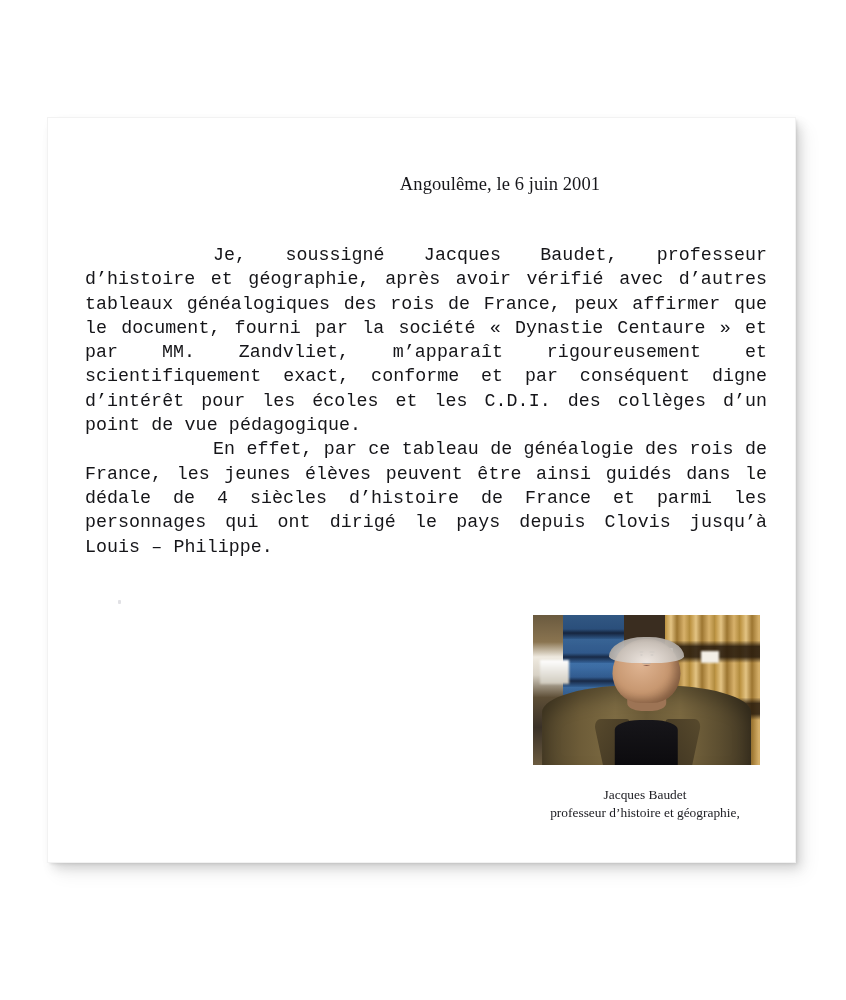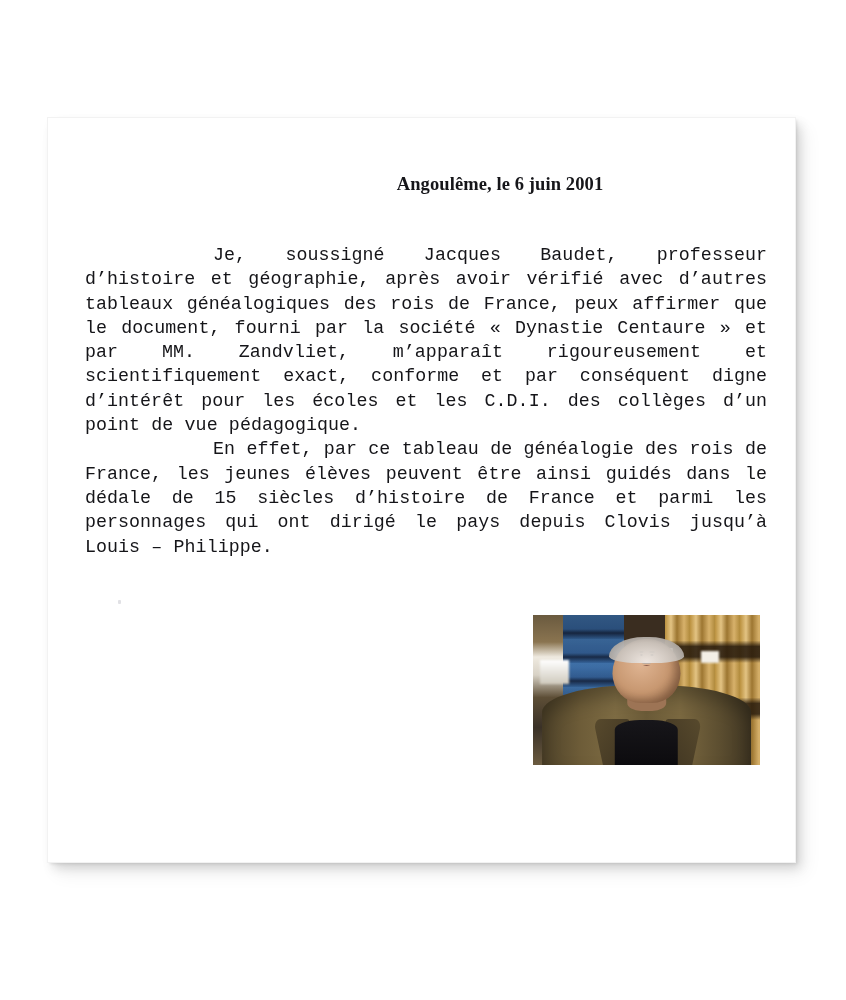--- a/index.html
+++ b/index.html
@@ -39,21 +39,20 @@
     width: 682px;
   }
 
   .date-line {
     text-align: center;
     font-size: 18.5px;
     color: #16161a;
     margin-left: 148px;
     margin-top: 56px;
     letter-spacing: 0.1px;
-    font-weight: bold;
   }
 
   .para {
     font-size: 18.3px;
     line-height: 24.3px;
     color: #151519;
     text-align: justify;
     text-indent: 128px;
     margin: 0;
     letter-spacing: 0.05px;
@@ -342,21 +341,21 @@
 <div id="screenshot">
 
   <div class="page">
 
     <div class="doc-body">
 
       <div class="date-line">Angoulême, le 6 juin 2001</div>
 
       <p class="para first">Je, soussigné Jacques Baudet, professeur d’histoire et géographie, après avoir vérifié avec d’autres tableaux généalogiques des rois de France, peux affirmer que le document, fourni par la société « Dynastie Centaure » et par MM. Zandvliet, m’apparaît rigoureusement et scientifiquement exact, conforme et par conséquent digne d’intérêt pour les écoles et les C.D.I. des collèges d’un point de vue pédagogique.</p>
 
-      <p class="para">En effet, par ce tableau de généalogie des rois de France, les jeunes élèves peuvent être ainsi guidés dans le dédale de 15 siècles d’histoire de France  et parmi les personnages qui ont dirigé le pays depuis Clovis jusqu’à Louis – Philippe.</p>
+      <p class="para">En effet, par ce tableau de généalogie des rois de France, les jeunes élèves peuvent être ainsi guidés dans le dédale de 4 siècles d’histoire de France  et parmi les personnages qui ont dirigé le pays depuis Clovis jusqu’à Louis – Philippe.</p>
 
 
     </div>
 
     <div class="speck"></div>
 
     <div class="photo-wrap">
       <div class="photo"></div>
       <div class="photo-left"></div>
       <div class="photo-left-edge"></div>
@@ -380,15 +379,19 @@
           <div class="eye-l"></div>
           <div class="eye-r"></div>
           <div class="moustache"></div>
           <div class="mouth"></div>
         </div>
         <div class="hair"></div>
       </div>
       <div class="photo-blur"></div>
     </div>
 
+    <div class="caption">
+      <div>Jacques Baudet</div>
+      <div>professeur d’histoire et géographie,</div>
+    </div>
 
   </div>
 </div>
 
 </body></html>

